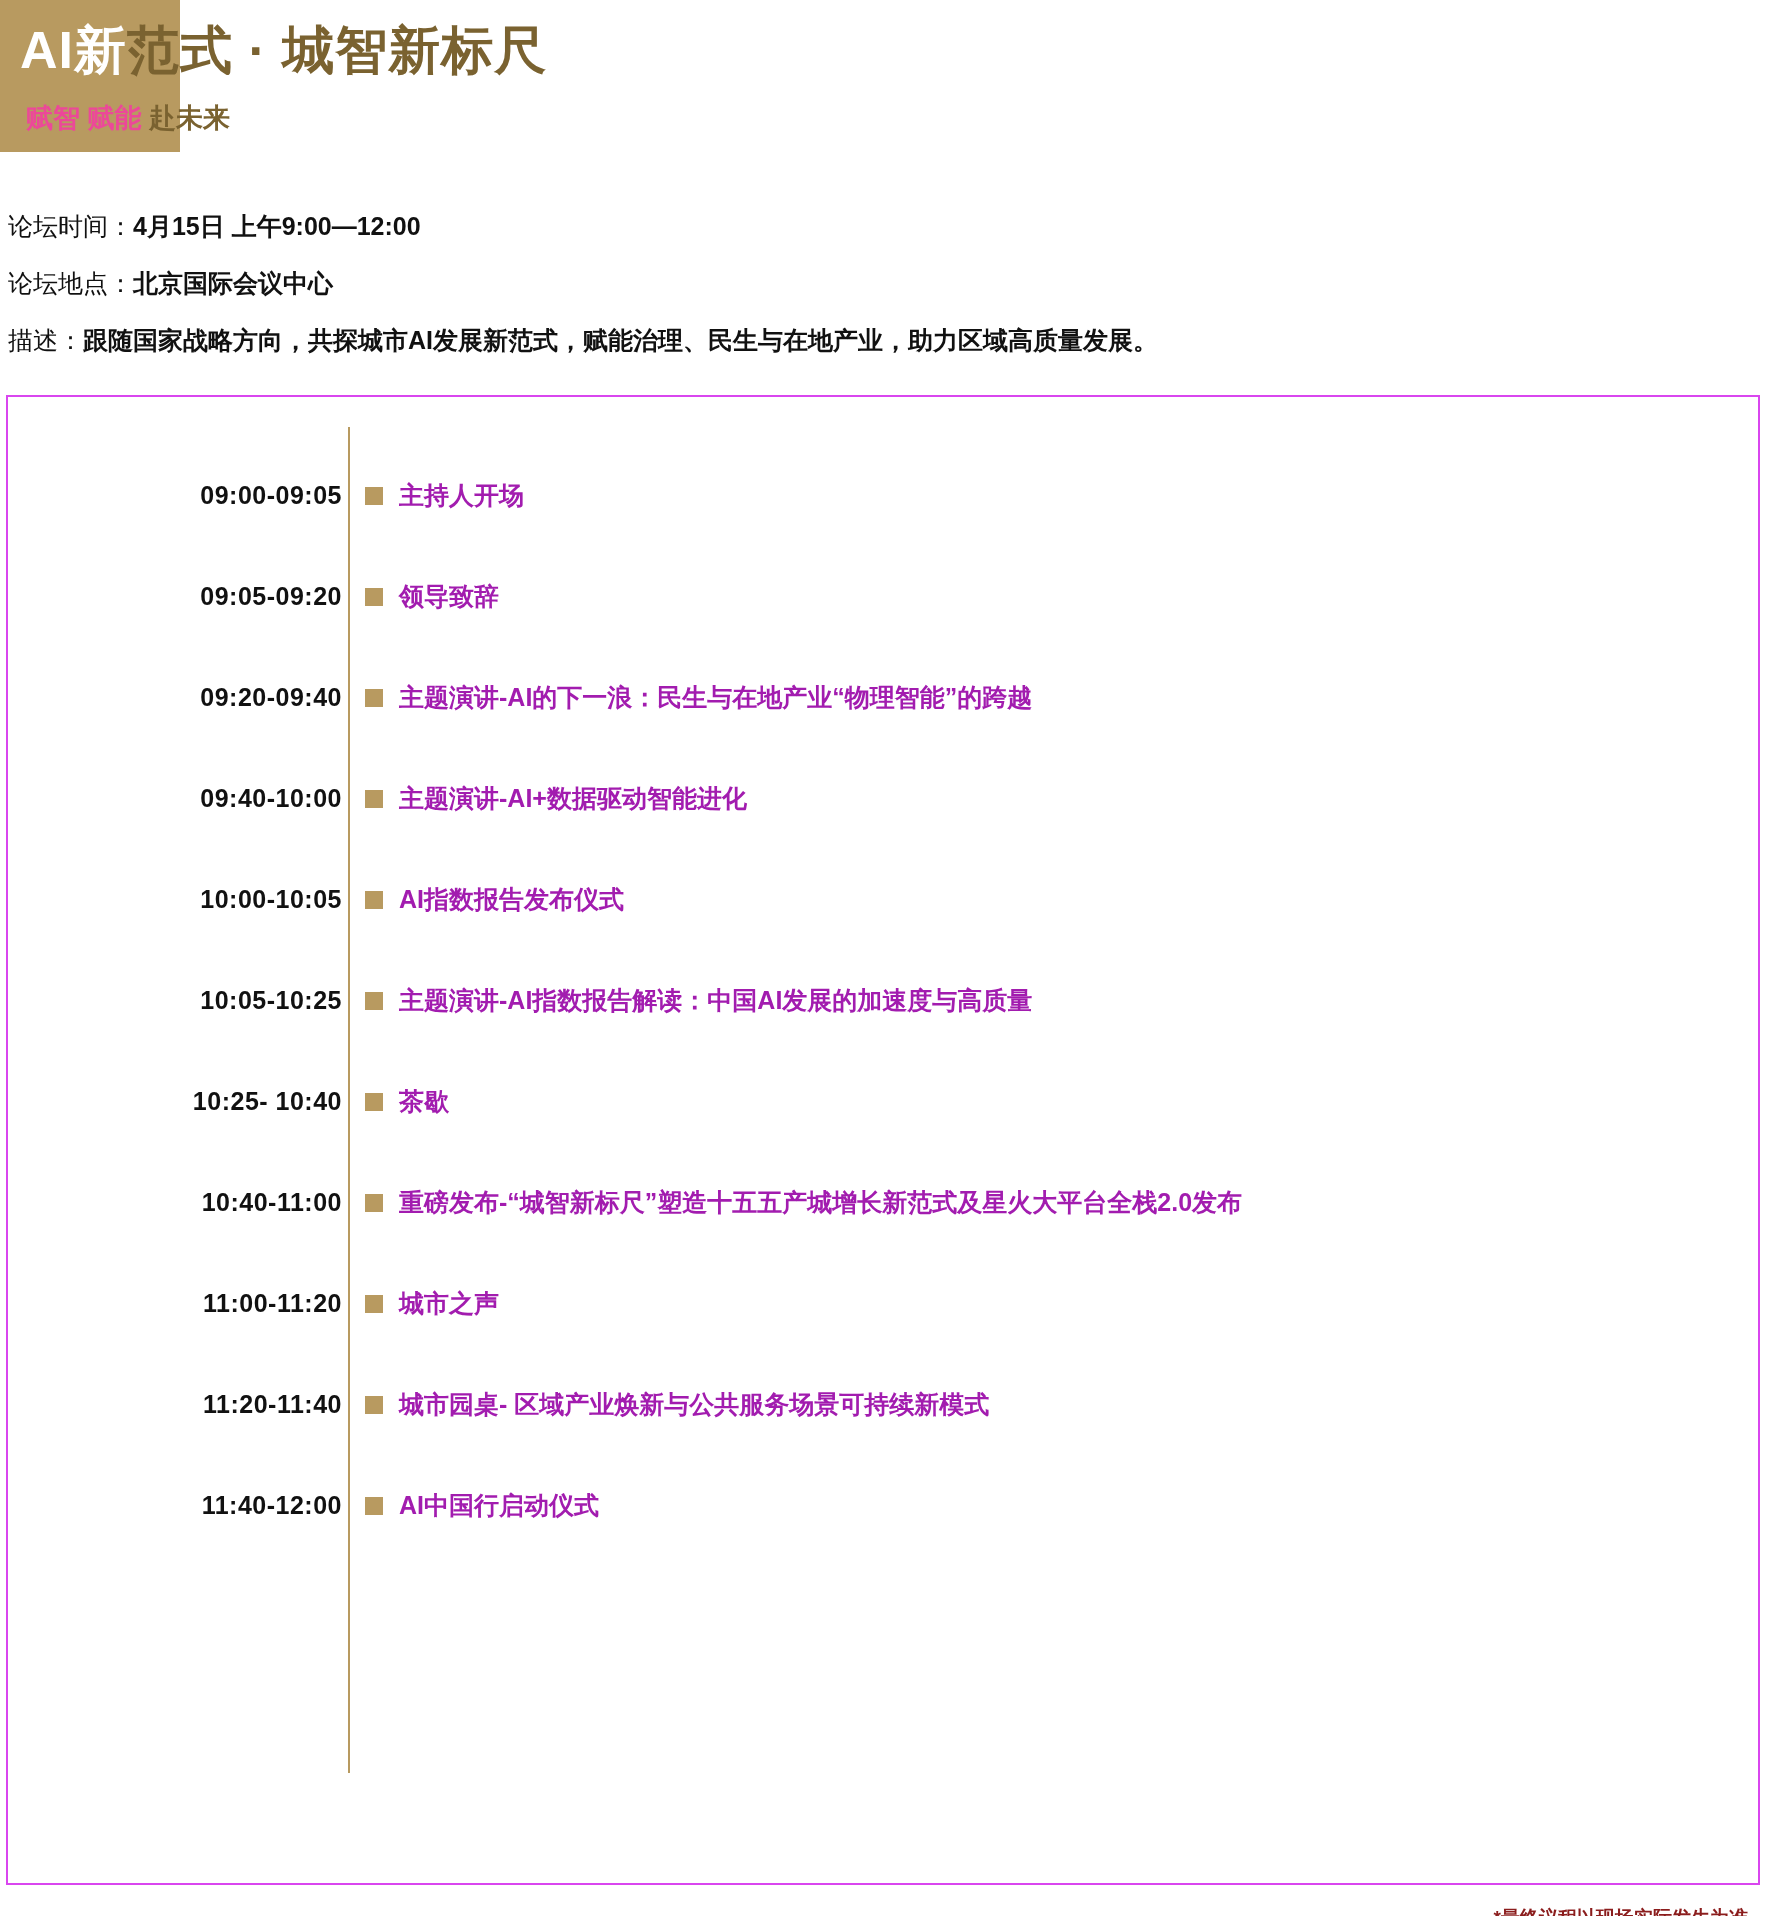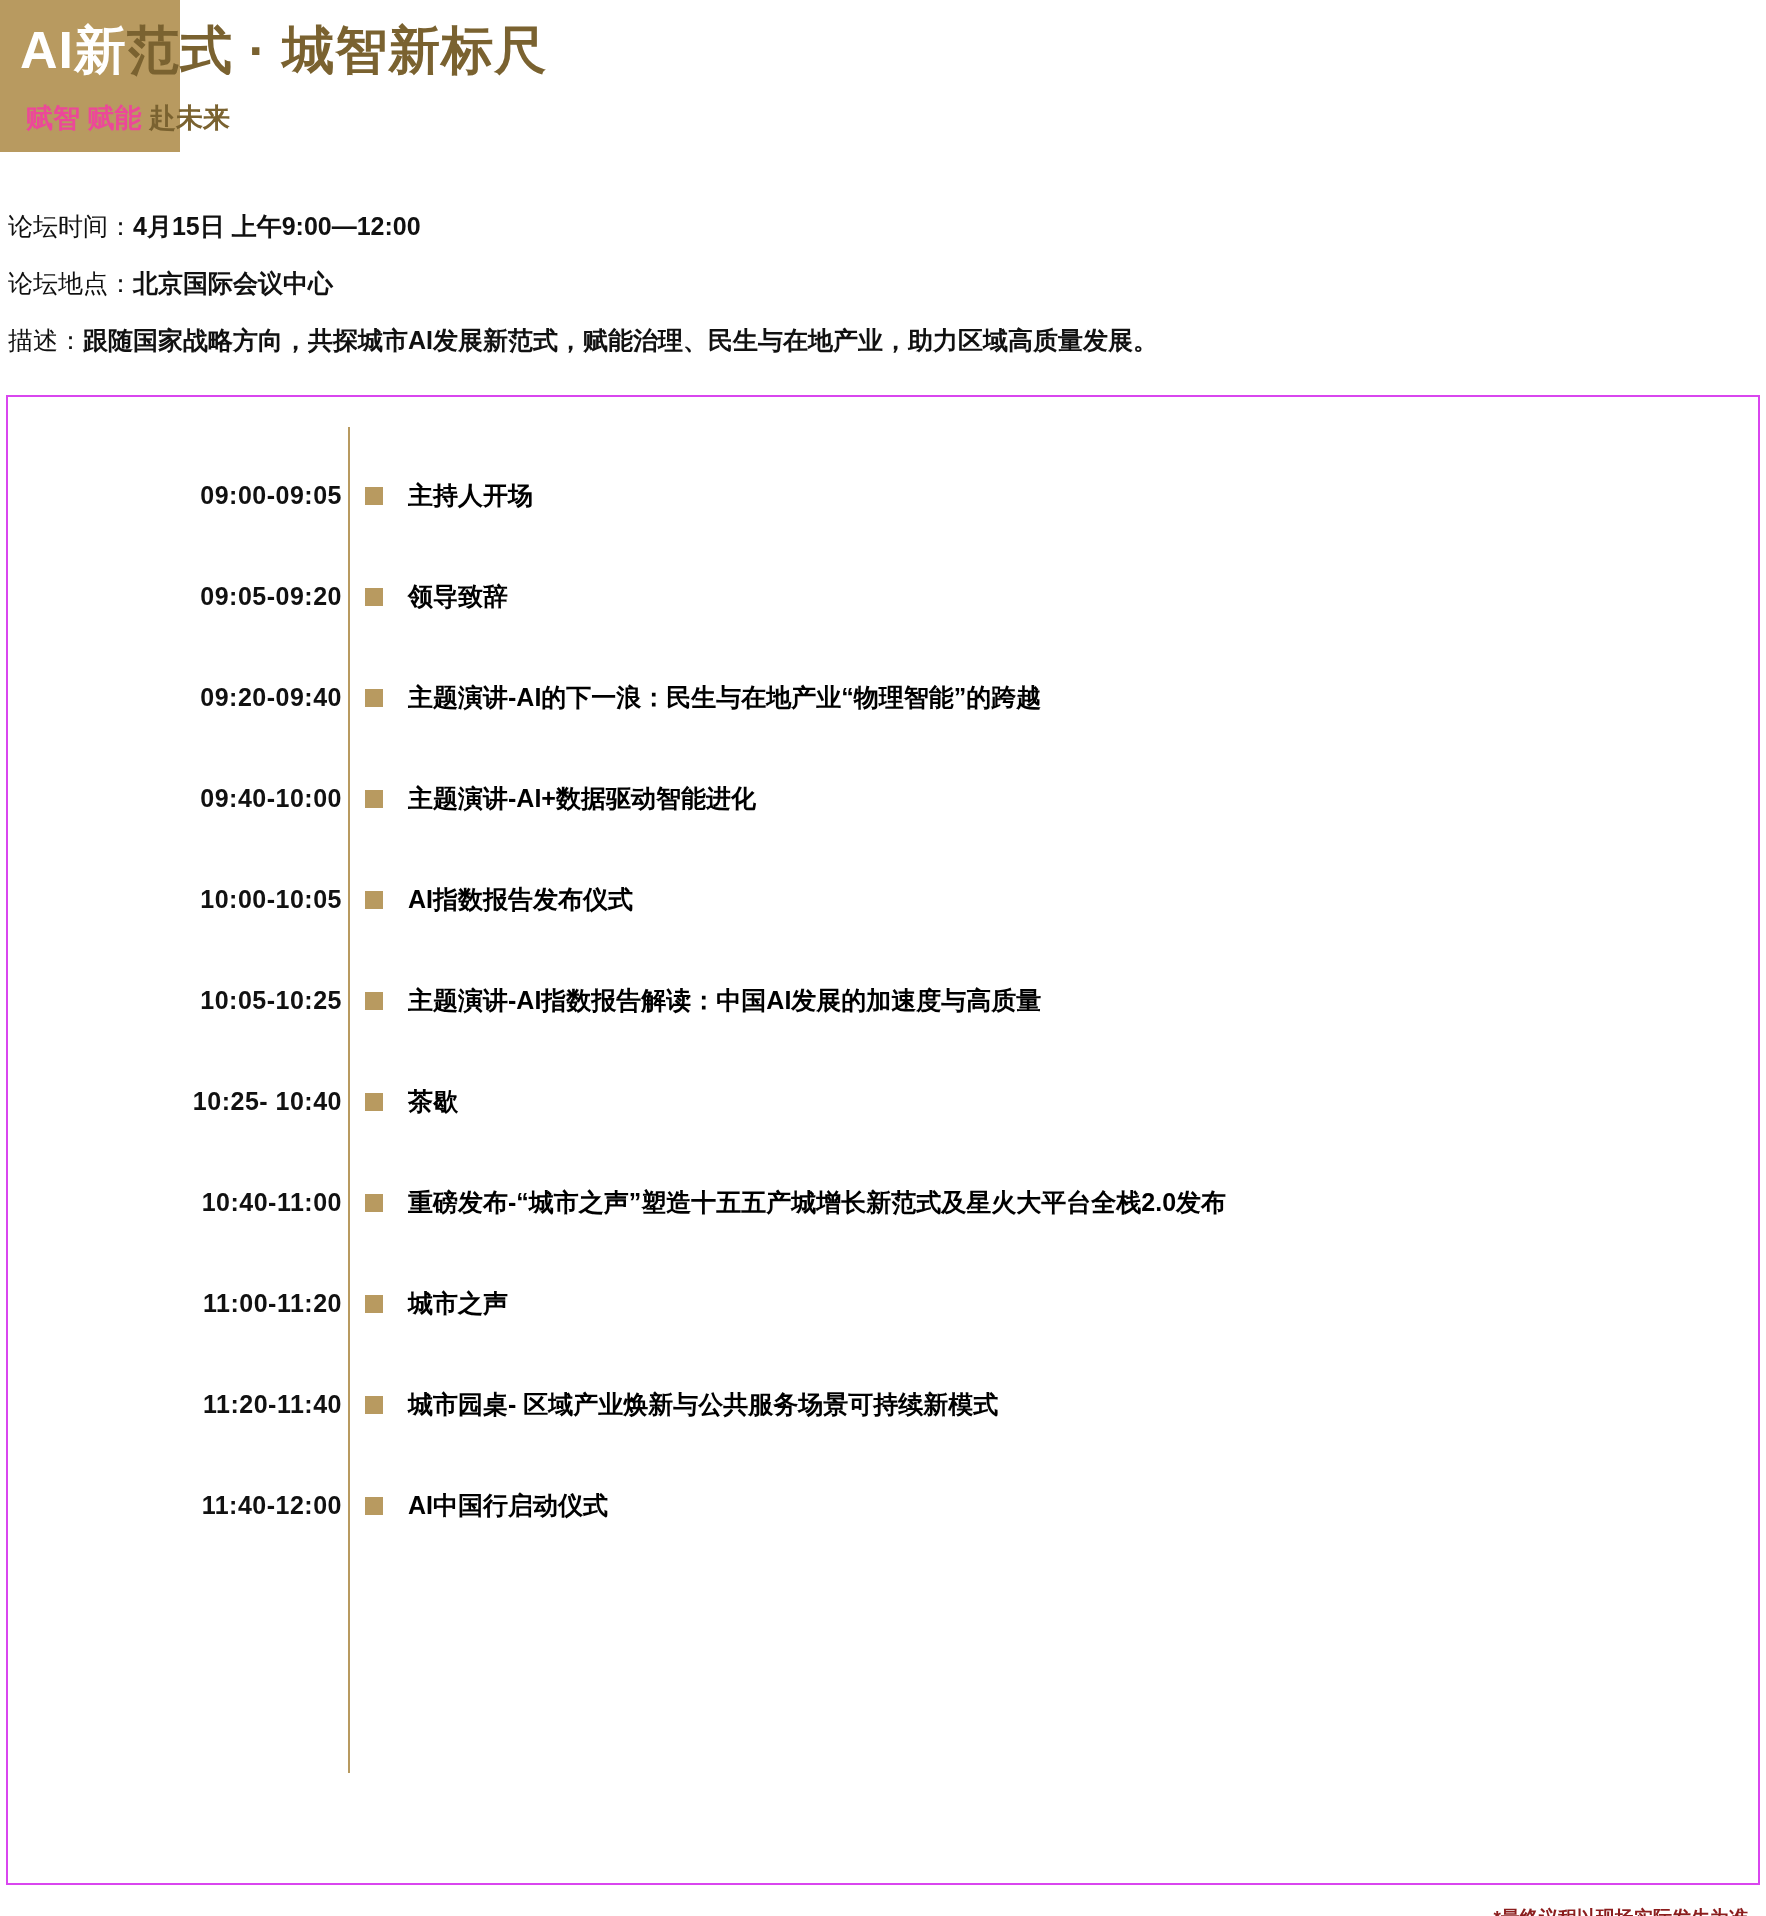--- a/index.html
+++ b/index.html
@@ -116,24 +116,24 @@
     white-space: nowrap;
   }
   .agenda-marker {
     width: 18px;
     height: 18px;
     background: #b89a60;
     margin-left: 23px;
     flex: 0 0 auto;
   }
   .agenda-title {
-    margin-left: 25px;
+    margin-left: 16px;
     font-size: 25px;
     font-weight: bold;
-    color: #000000;
+    color: #a21caf;
     white-space: nowrap;
   }
 
   .footnote {
     position: absolute;
     right: 10px;
     bottom: -48px;
     font-size: 19px;
     font-weight: bold;
     color: #8b1d1d;
@@ -195,21 +195,21 @@
         <div class="agenda-title">主题演讲-AI指数报告解读：中国AI发展的加速度与高质量</div>
       </div>
       <div class="agenda-item">
         <div class="agenda-time">10:25- 10:40</div>
         <div class="agenda-marker"></div>
         <div class="agenda-title">茶歇</div>
       </div>
       <div class="agenda-item">
         <div class="agenda-time">10:40-11:00</div>
         <div class="agenda-marker"></div>
-        <div class="agenda-title">重磅发布-“城市之声”塑造十五五产城增长新范式及星火大平台全栈2.0发布</div>
+        <div class="agenda-title">重磅发布-“城智新标尺”塑造十五五产城增长新范式及星火大平台全栈2.0发布</div>
       </div>
       <div class="agenda-item">
         <div class="agenda-time">11:00-11:20</div>
         <div class="agenda-marker"></div>
         <div class="agenda-title">城市之声</div>
       </div>
       <div class="agenda-item">
         <div class="agenda-time">11:20-11:40</div>
         <div class="agenda-marker"></div>
         <div class="agenda-title">城市园桌- 区域产业焕新与公共服务场景可持续新模式</div>

